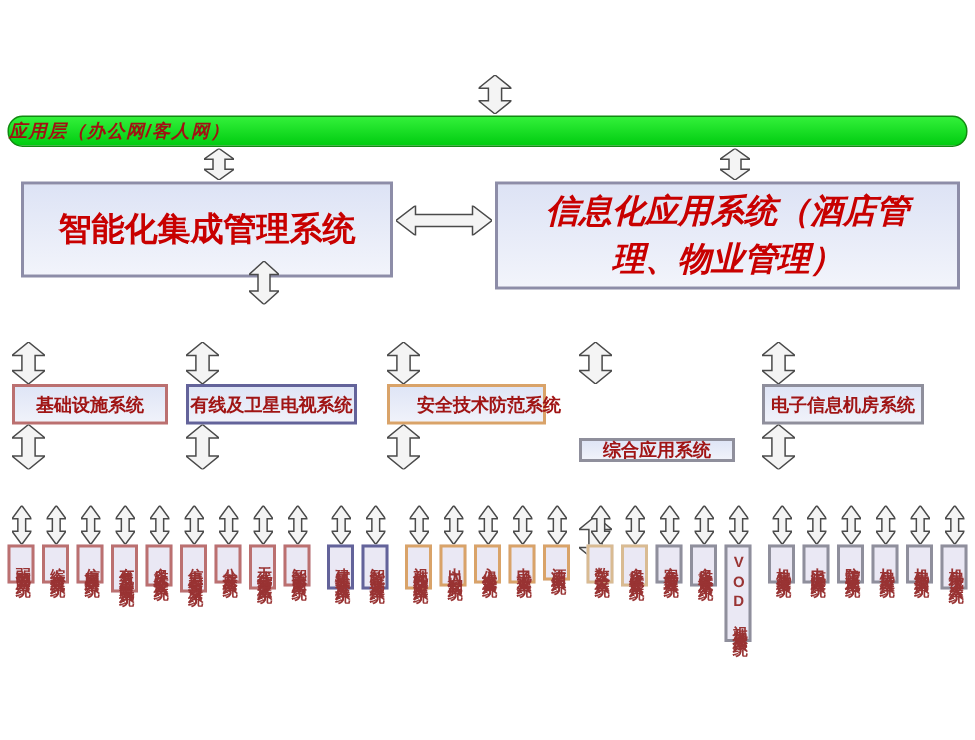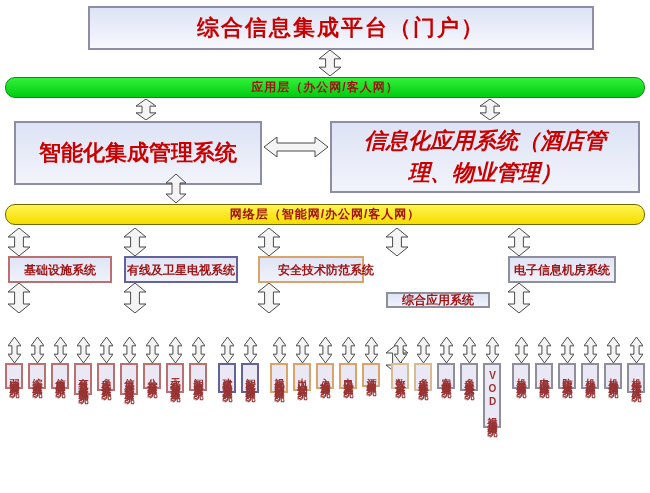--- a/index.html
+++ b/index.html
@@ -10,22 +10,22 @@
   
   .top-box{
     position:absolute;left:88px;top:6px;width:506px;height:44px;box-sizing:border-box;
     border:2px solid #8d8da8;background:linear-gradient(180deg,#dde3f5,#f7f8fd);
     display:flex;align-items:center;justify-content:center;
     font-size:22px;font-weight:bold;color:#c80000;letter-spacing:2px;
   }
   
   .bar{
     position:absolute;left:5px;width:640px;height:21px;box-sizing:border-box;border-radius:10px;
-    display:flex;align-items:center;justify-content:center;
-    font-size:12px;font-weight:bold;color:#a01212;letter-spacing:1px;
+    display:flex;align-items:center;justify-content:flex-start;
+    font-size:12px;font-weight:bold;color:#a01212;letter-spacing:1px;font-style:italic;
   }
   .bar.app{top:77px;background:linear-gradient(180deg,#33f03a,#00cc10);border:1px solid #118a11;}
   .bar.net{top:204px;background:linear-gradient(180deg,#fff44f,#f5dd00);border:1px solid #6b6b00;}
   .bar.per{top:314px;background:linear-gradient(180deg,#49f0f0,#00d4d4);border:1px solid #0b8989;}
   
   .big-box{
     position:absolute;box-sizing:border-box;border:2px solid #8d8da8;
     background:linear-gradient(180deg,#dde3f5,#f2f4fb);
     display:flex;align-items:center;justify-content:center;text-align:center;
     font-weight:bold;color:#c80000;
@@ -52,23 +52,20 @@
     writing-mode:vertical-rl;text-orientation:upright;
     font-size:10px;font-weight:bold;color:#993333;letter-spacing:2px;line-height:1;
     padding:5px 2px;border:2px solid #8f8f9c;background:#eae8f4;
   }
 </style>
 </head>
 <body>
 
 <div class="stage">
 
-  <div class="top-box">
-    <span>综合信息集成平台（门户）</span>
-  </div>
 
   <div class="arrow" style="left:319px;top:50px"><svg width="22" height="26" viewBox="0 0 22 26">
         <path d="M 11 0 L 22 8.84 L 15.4 8.84 L 15.4 17.16 L 22 17.16 L 11 26 L 0 17.16 L 6.6 17.16 L 6.6 8.84 L 0 8.84 Z" fill="#f4f4f4" stroke="#4a4a4a" stroke-width="1"></path>
       </svg></div>
 
   <div class="bar app">
     <span>应用层（办公网/客人网）</span>
   </div>
 
   <div class="arrow" style="left:136px;top:99px"><svg width="20" height="21" viewBox="0 0 20 21">
@@ -87,23 +84,20 @@
       </svg></div>
 
   <div class="big-box right-box">
     <span>信息化应用系统（酒店管理、物业管理）</span>
   </div>
 
   <div class="arrow" style="left:166px;top:174px"><svg width="20" height="29" viewBox="0 0 20 29">
         <path d="M 10 0 L 20 9 L 14 9 L 14 20 L 20 20 L 10 29 L 0 20 L 6 20 L 6 9 L 0 9 Z" fill="#f4f4f4" stroke="#4a4a4a" stroke-width="1"></path>
       </svg></div>
 
-  <div class="bar net">
-    <span>网络层（智能网/办公网/客人网）</span>
-  </div>
 
   <div id="mid-row">
       <div class="mid-col" style="left: 8px; width: 104px;">
         <div><svg width="22" height="28" viewBox="0 0 22 28">
             <path d="M 11 0 L 22 9 L 15.4 9 L 15.4 19 L 22 19 L 11 28 L 0 19 L 6.6 19 L 6.6 9 L 0 9 Z" fill="#f4f4f4" stroke="#4a4a4a" stroke-width="1"></path>
           </svg></div>
         <div class="mid-box" style="border-color: rgb(187, 112, 112);">基础设施系统</div>
         <div><svg width="22" height="30" viewBox="0 0 22 30">
             <path d="M 11 0 L 22 9 L 15.4 9 L 15.4 21 L 22 21 L 11 30 L 0 21 L 6.6 21 L 6.6 9 L 0 9 Z" fill="#f4f4f4" stroke="#4a4a4a" stroke-width="1"></path>
           </svg></div>

